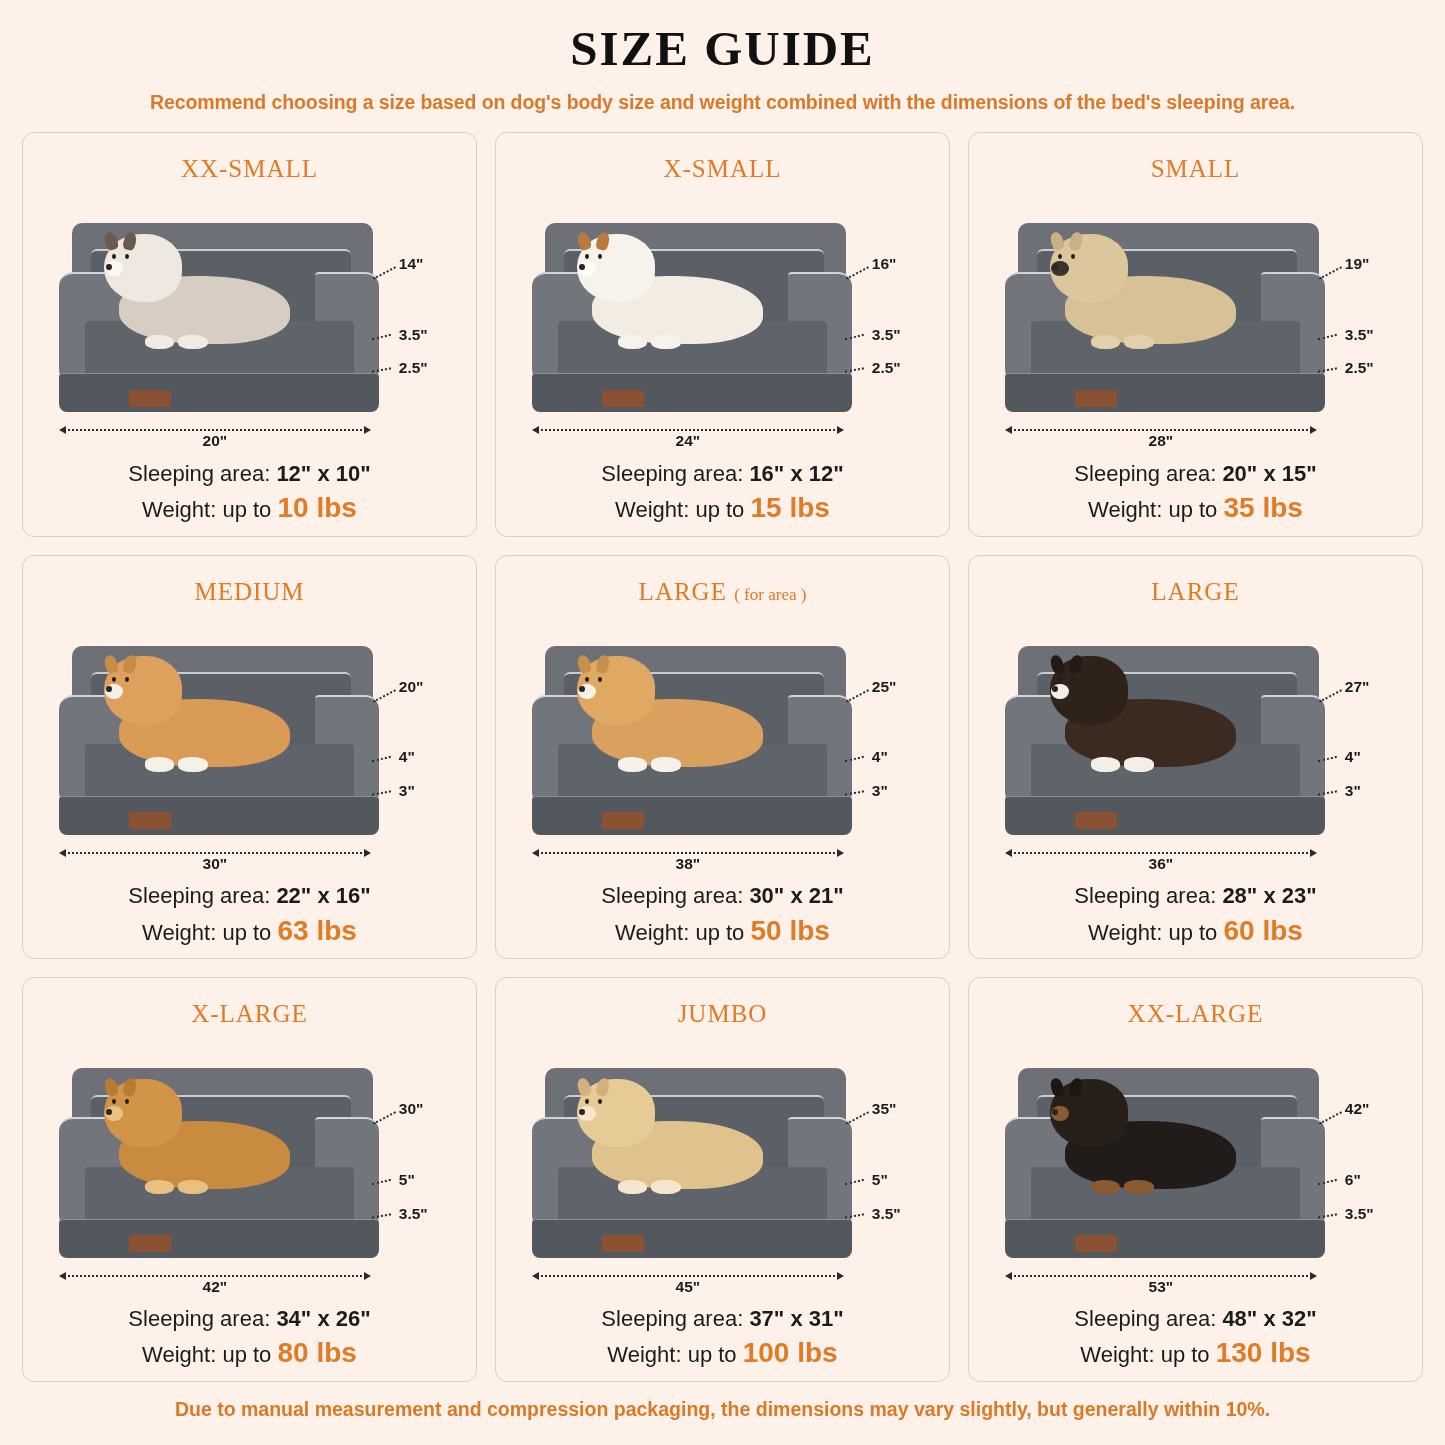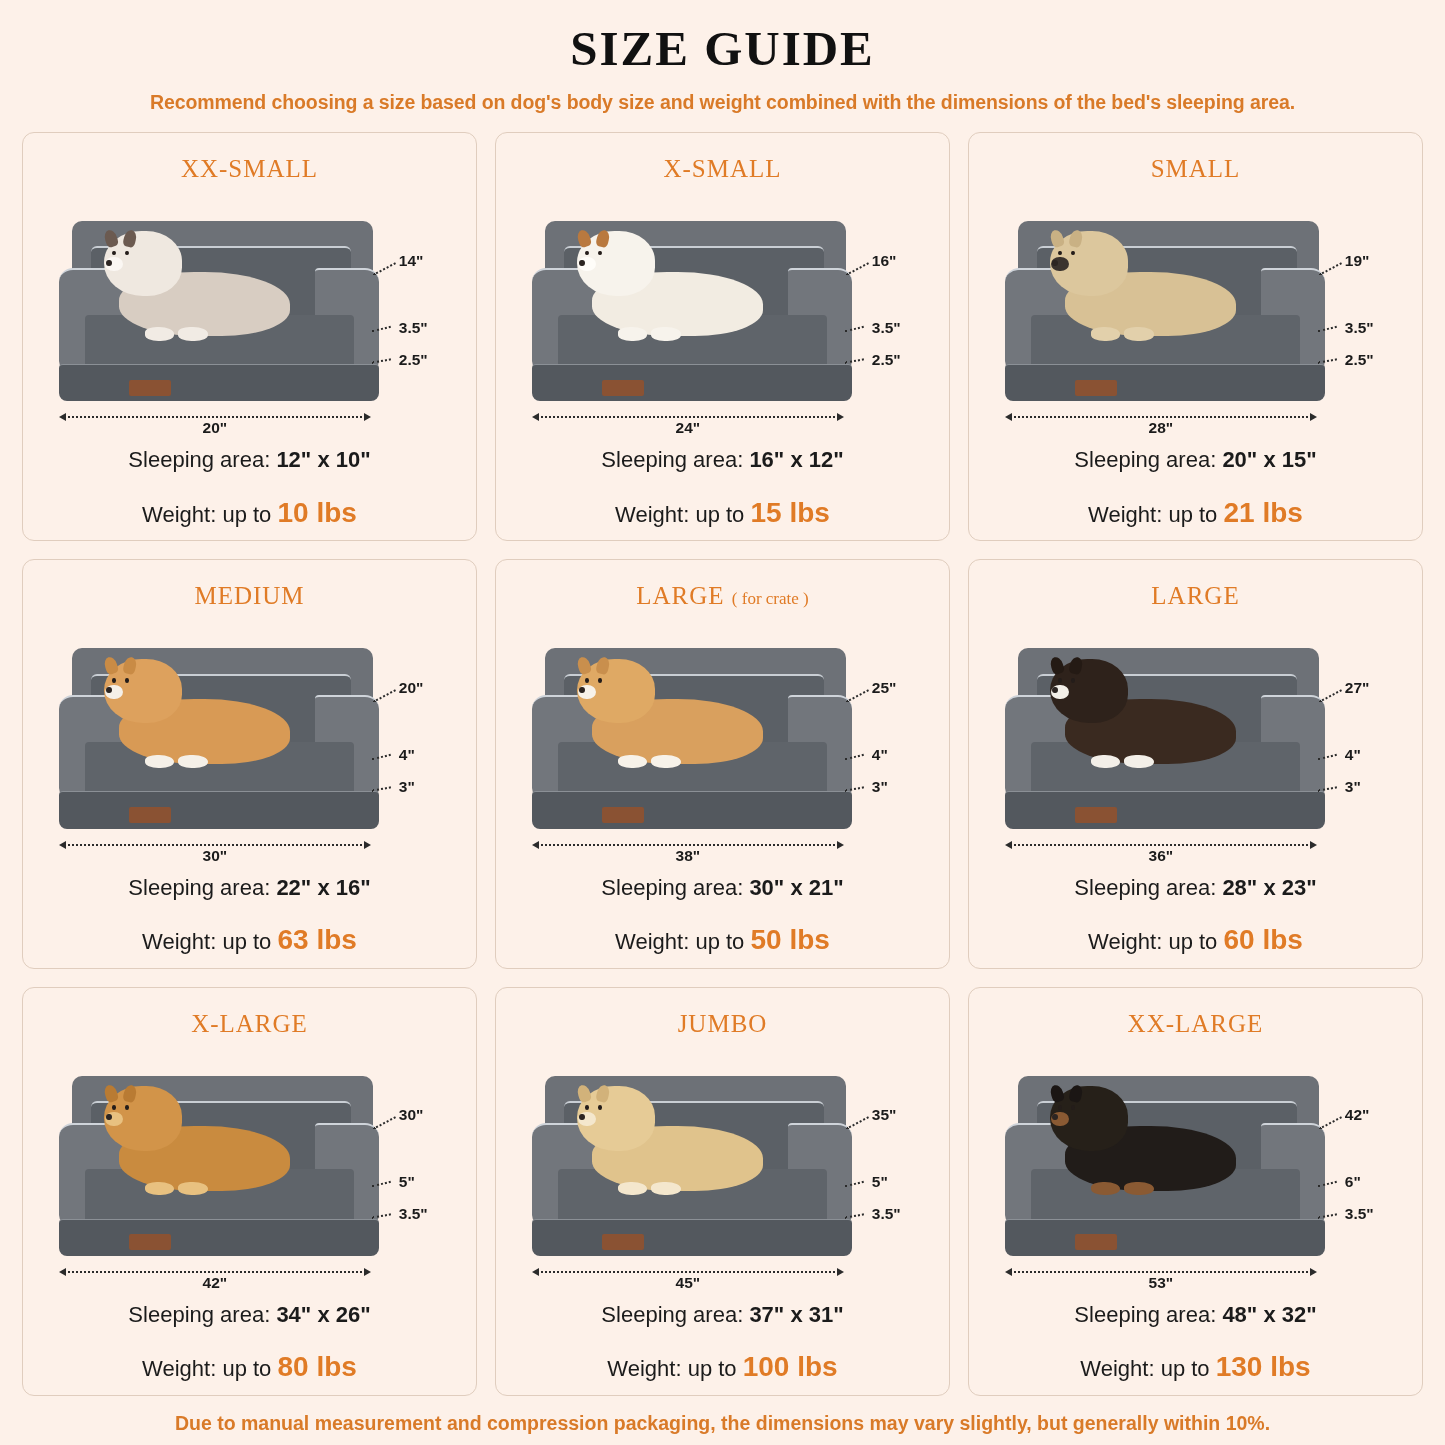--- a/index.html
+++ b/index.html
@@ -11,21 +11,21 @@
     height: 1445px;
     background: #fdf1e9;
     font-family: "Liberation Sans", sans-serif;
     color: #2b2b2b;
     overflow: hidden;
   }
   .page {
     width: 1445px;
     height: 1445px;
     box-sizing: border-box;
-    padding: 14px 22px 4px 22px;
+    padding: 14px 22px 18px 22px;
     display: flex;
     flex-direction: column;
   }
   .title {
     text-align: center;
     font-family: "Liberation Serif", serif;
     font-size: 49px;
     font-weight: bold;
     letter-spacing: 2px;
     color: #111111;
@@ -282,21 +282,21 @@
     line-height: 1.28;
   }
   .specs .sleep {
     font-size: 22px;
     color: #1b1b1b;
   }
   .specs .sleep b { font-weight: bold; }
   .specs .weight {
     font-size: 22px;
     color: #1b1b1b;
-    margin-top: 20px;
+    margin-top: 2px;
   }
   .specs .weight .lbs {
     color: #e07b26;
     font-weight: bold;
     font-size: 28px;
   }
   .footer {
     text-align: center;
     font-size: 19.5px;
     font-weight: bold;
@@ -464,21 +464,21 @@
         </div>
       </div>
       <div class="specs">
         <div class="sleep">
           <span>Sleeping area:</span>
           <b>20" x 15"</b>
         </div>
         <div class="weight">
           <span>Weight:</span>
           <span>up to</span>
-          <span class="lbs">21 lbs</span>
+          <span class="lbs">35 lbs</span>
         </div>
       </div>
     </div>
 
     <div class="card">
       <div class="card-title">
         <span>MEDIUM</span>
         <span class="note"></span>
       </div>
       <div class="illus">
@@ -526,21 +526,21 @@
           <span>Weight:</span>
           <span>up to</span>
           <span class="lbs">63 lbs</span>
         </div>
       </div>
     </div>
 
     <div class="card">
       <div class="card-title">
         <span>LARGE</span>
-        <span class="note">( for crate )</span>
+        <span class="note">( for area )</span>
       </div>
       <div class="illus">
         <div class="bed">
           <div class="back-wall"></div>
           <div class="back-inner"></div>
           <div class="arm-l"></div>
           <div class="arm-r"></div>
           <div class="cushion"></div>
           <div class="base"></div>
           <div class="tag"></div>

